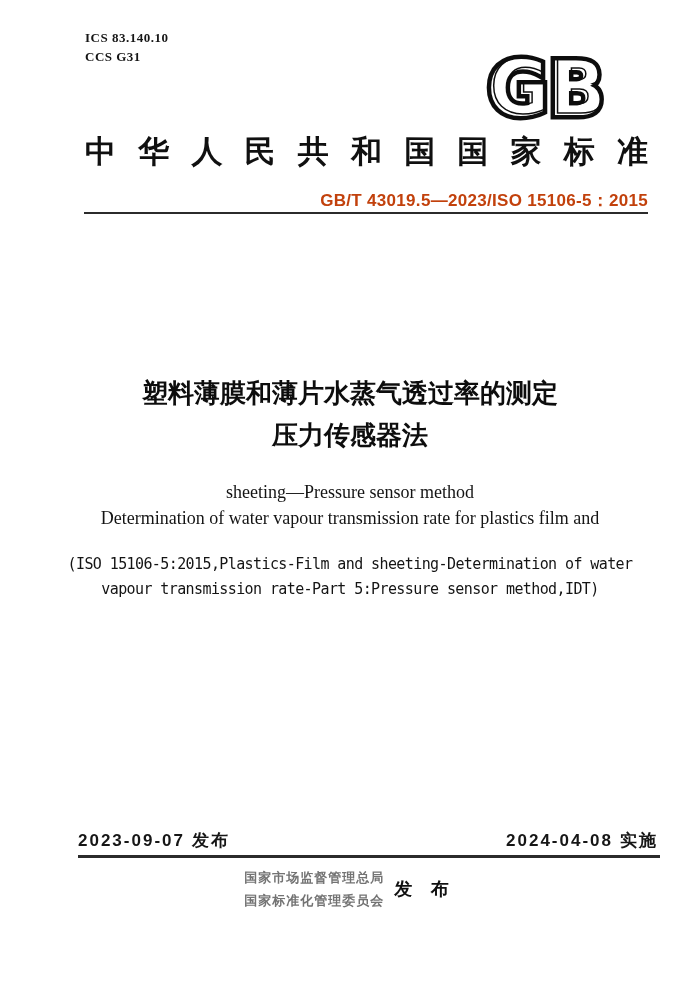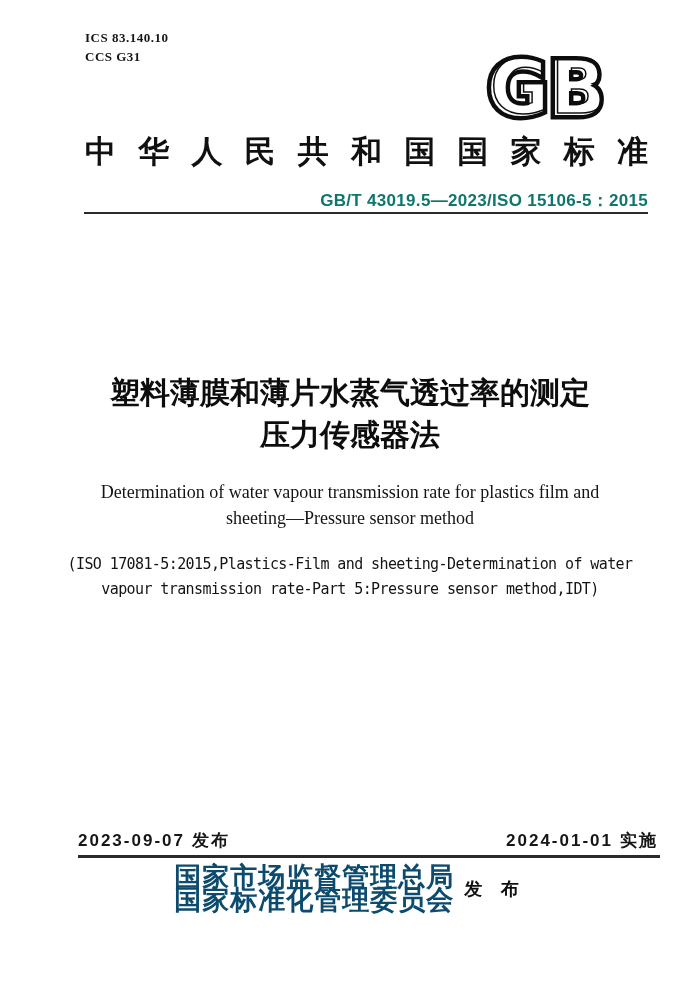--- a/index.html
+++ b/index.html
@@ -36,34 +36,34 @@
     font-size: 31px;
     color: #101010;
     white-space: nowrap;
   }
 
   #std-number {
     right: 52px; top: 189px;
     font-size: 17px;
     font-weight: bold;
     letter-spacing: 0.3px;
-    color: #0f766e;
+    color: #c2410c;
     white-space: nowrap;
   }
 
   .rule { background: #2b2b2b; }
   #rule-top  { left: 84px; right: 52px; top: 212px; height: 2px; }
   #rule-foot { left: 78px; right: 40px; top: 855px; height: 3px; }
 
   
   #title-cn {
     left: 0; right: 0; top: 372px;
     text-align: center;
     font-weight: bold;
-    font-size: 30px;
+    font-size: 26px;
     line-height: 42px;
     color: #0d0d0d;
   }
   #title-cn div { white-space: nowrap; }
 
   
   #title-en {
     left: 0; right: 0; top: 479px;
     text-align: center;
     font-family: "Liberation Serif", serif;
@@ -100,24 +100,24 @@
 
   
   #issuers {
     left: 0; right: 0; top: 866px;
     display: flex; justify-content: center; align-items: center;
     gap: 10px;
   }
   #issuers .agencies {
     font-family: "Liberation Serif", serif;
     font-weight: bold;
-    font-size: 27px;
+    font-size: 13px;
     line-height: 23px;
     letter-spacing: 1px;
-    color: #0c4a6e;
+    color: #737373;
     text-align: center;
     white-space: nowrap;
   }
   #issuers .publish {
     font-family: "Liberation Serif", serif;
     font-weight: bold;
     font-size: 18px;
     letter-spacing: 7px;
     color: #101010;
     white-space: nowrap;
@@ -157,35 +157,35 @@
 <div id="std-number" class="abs">GB/T 43019.5—2023/ISO 15106-5：2015</div>
 
 <div id="rule-top" class="abs rule"></div>
 
 <div id="title-cn" class="abs">
   <div>塑料薄膜和薄片水蒸气透过率的测定</div>
   <div>压力传感器法</div>
 </div>
 
 <div id="title-en" class="abs">
+  <div>sheeting—Pressure sensor method</div>
   <div>Determination of water vapour transmission rate for plastics film and</div>
-  <div>sheeting—Pressure sensor method</div>
 </div>
 
 <div id="iso-ref" class="abs">
-  <div>(ISO 17081-5:2015,Plastics-Film and sheeting-Determination of water</div>
+  <div>(ISO 15106-5:2015,Plastics-Film and sheeting-Determination of water</div>
   <div>vapour transmission rate-Part 5:Pressure sensor method,IDT)</div>
 </div>
 
 <div id="dates" class="abs">
   <div>
     <span class="date">2023-09-07</span><span class="lbl">发布</span>
   </div>
   <div>
-    <span class="date">2024-01-01</span><span class="lbl">实施</span>
+    <span class="date">2024-04-08</span><span class="lbl">实施</span>
   </div>
 </div>
 
 <div id="rule-foot" class="abs rule"></div>
 
 <div id="issuers" class="abs">
   <div class="agencies">
     <div>国家市场监督管理总局</div>
     <div>国家标准化管理委员会</div>
   </div>

